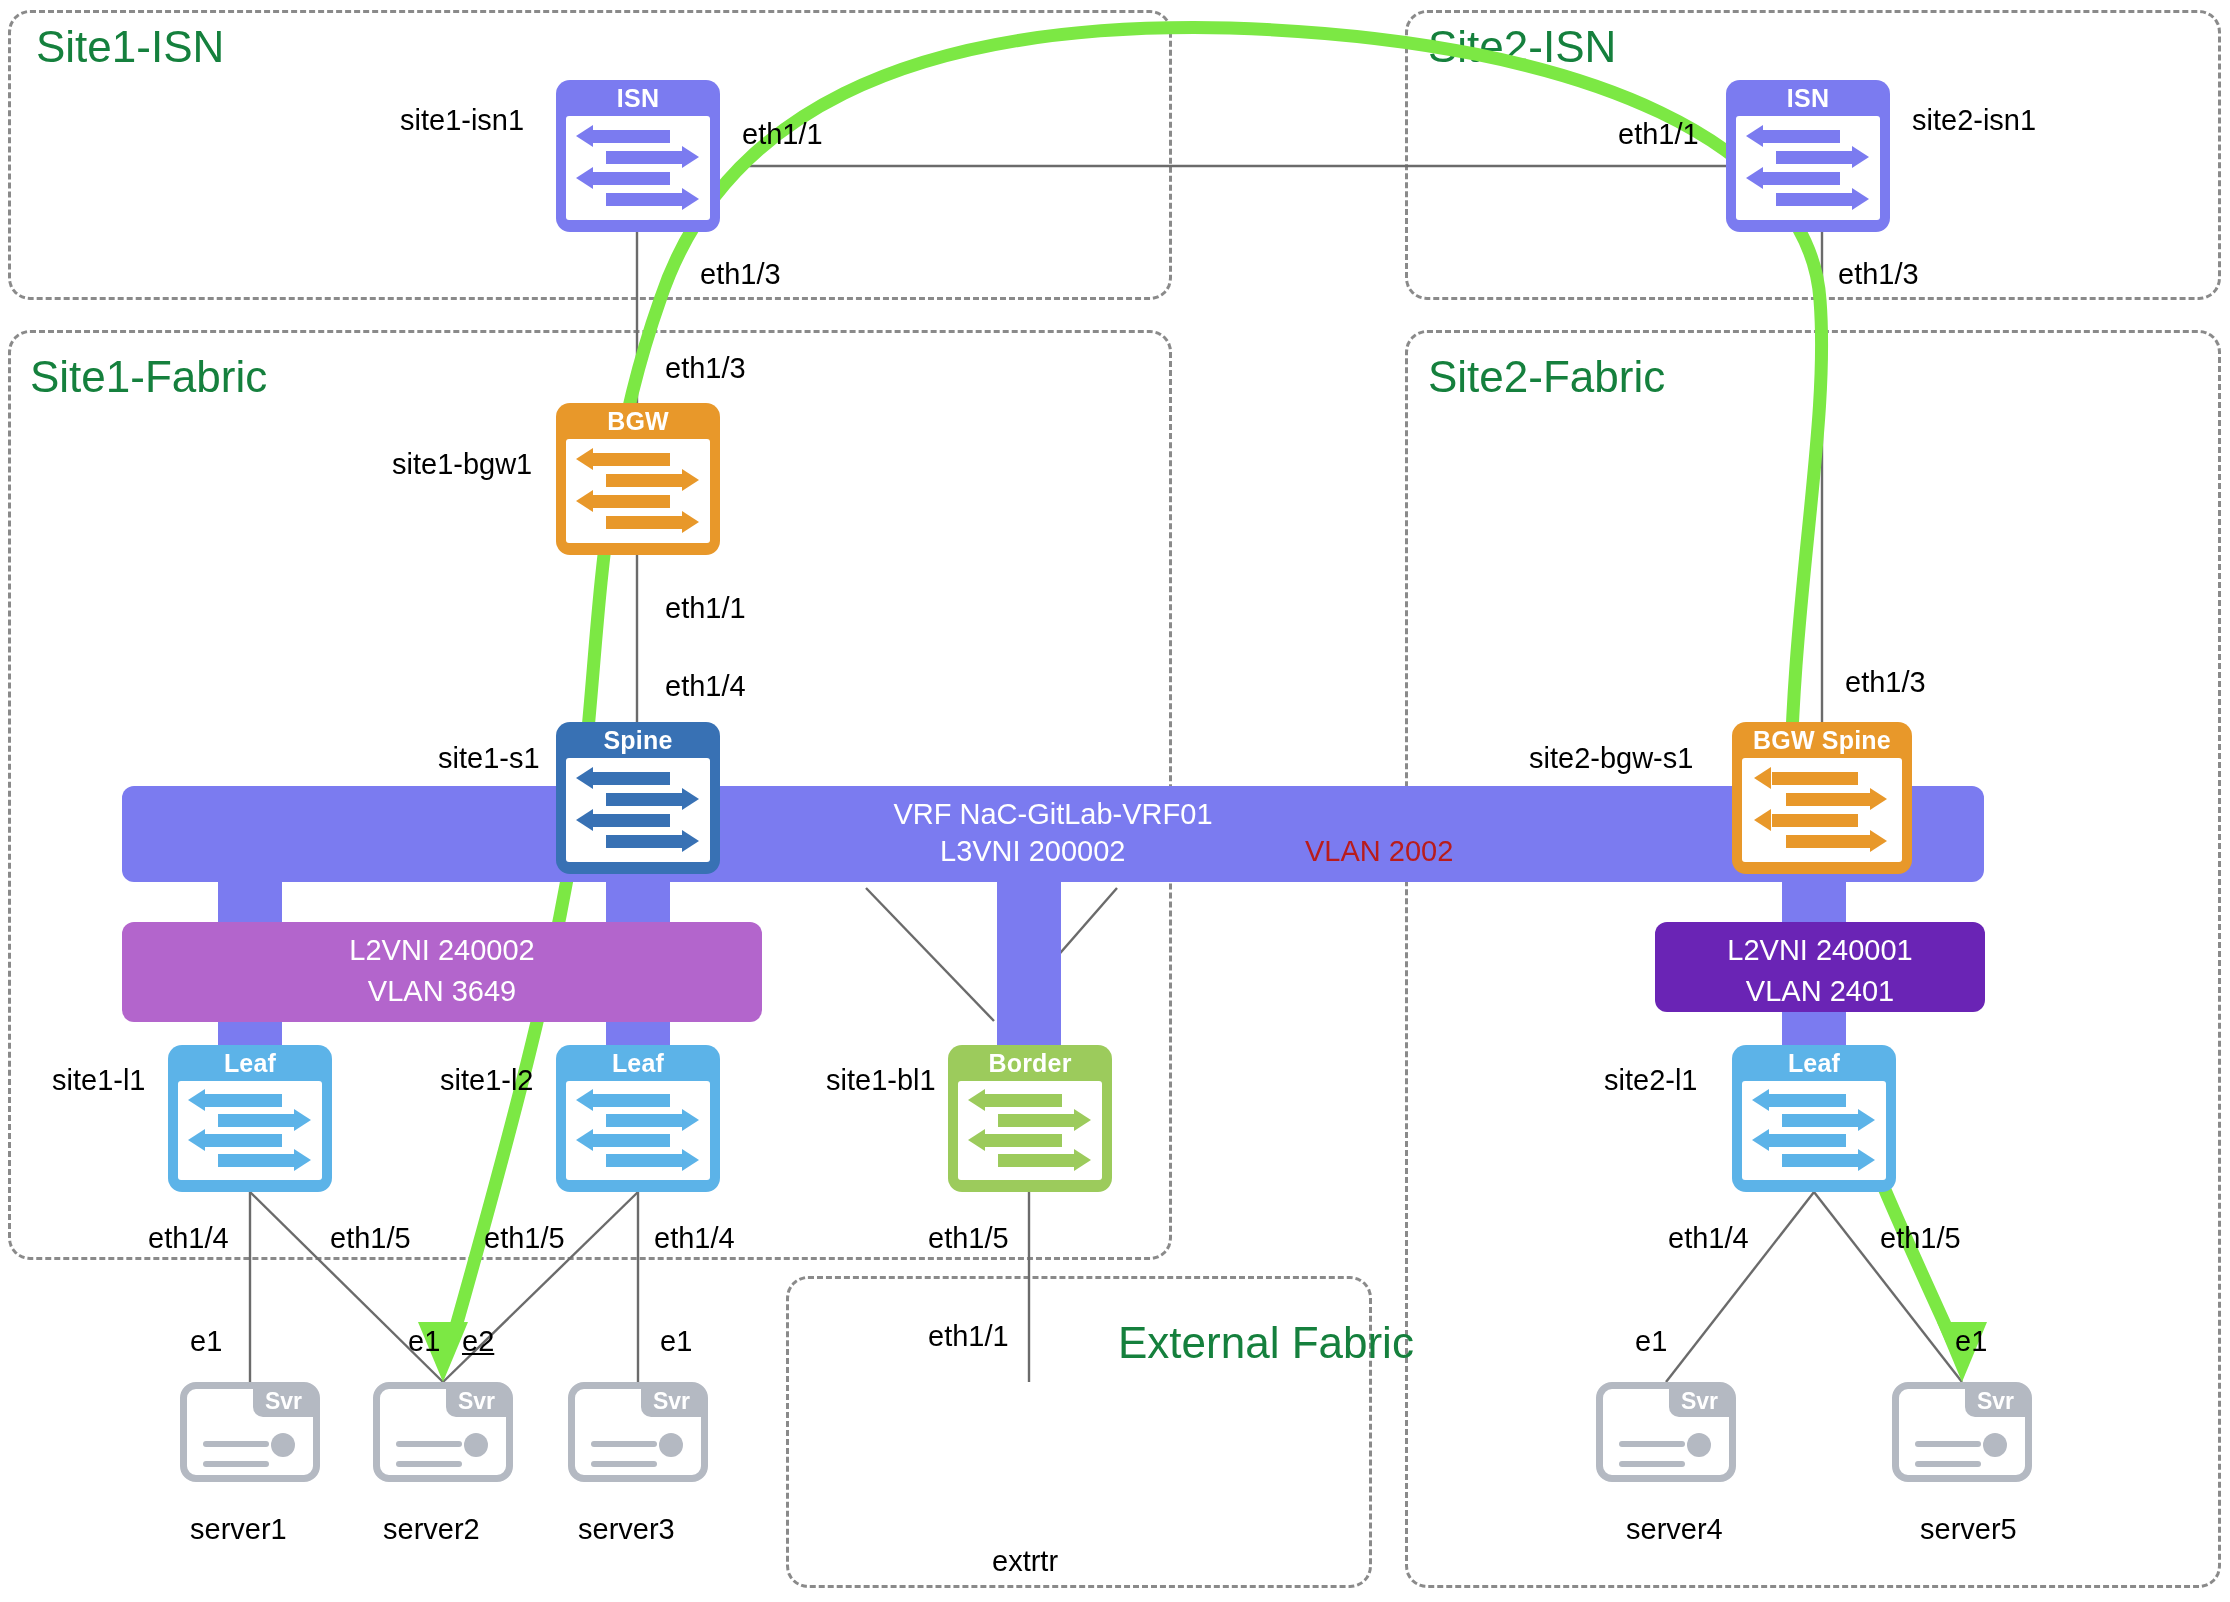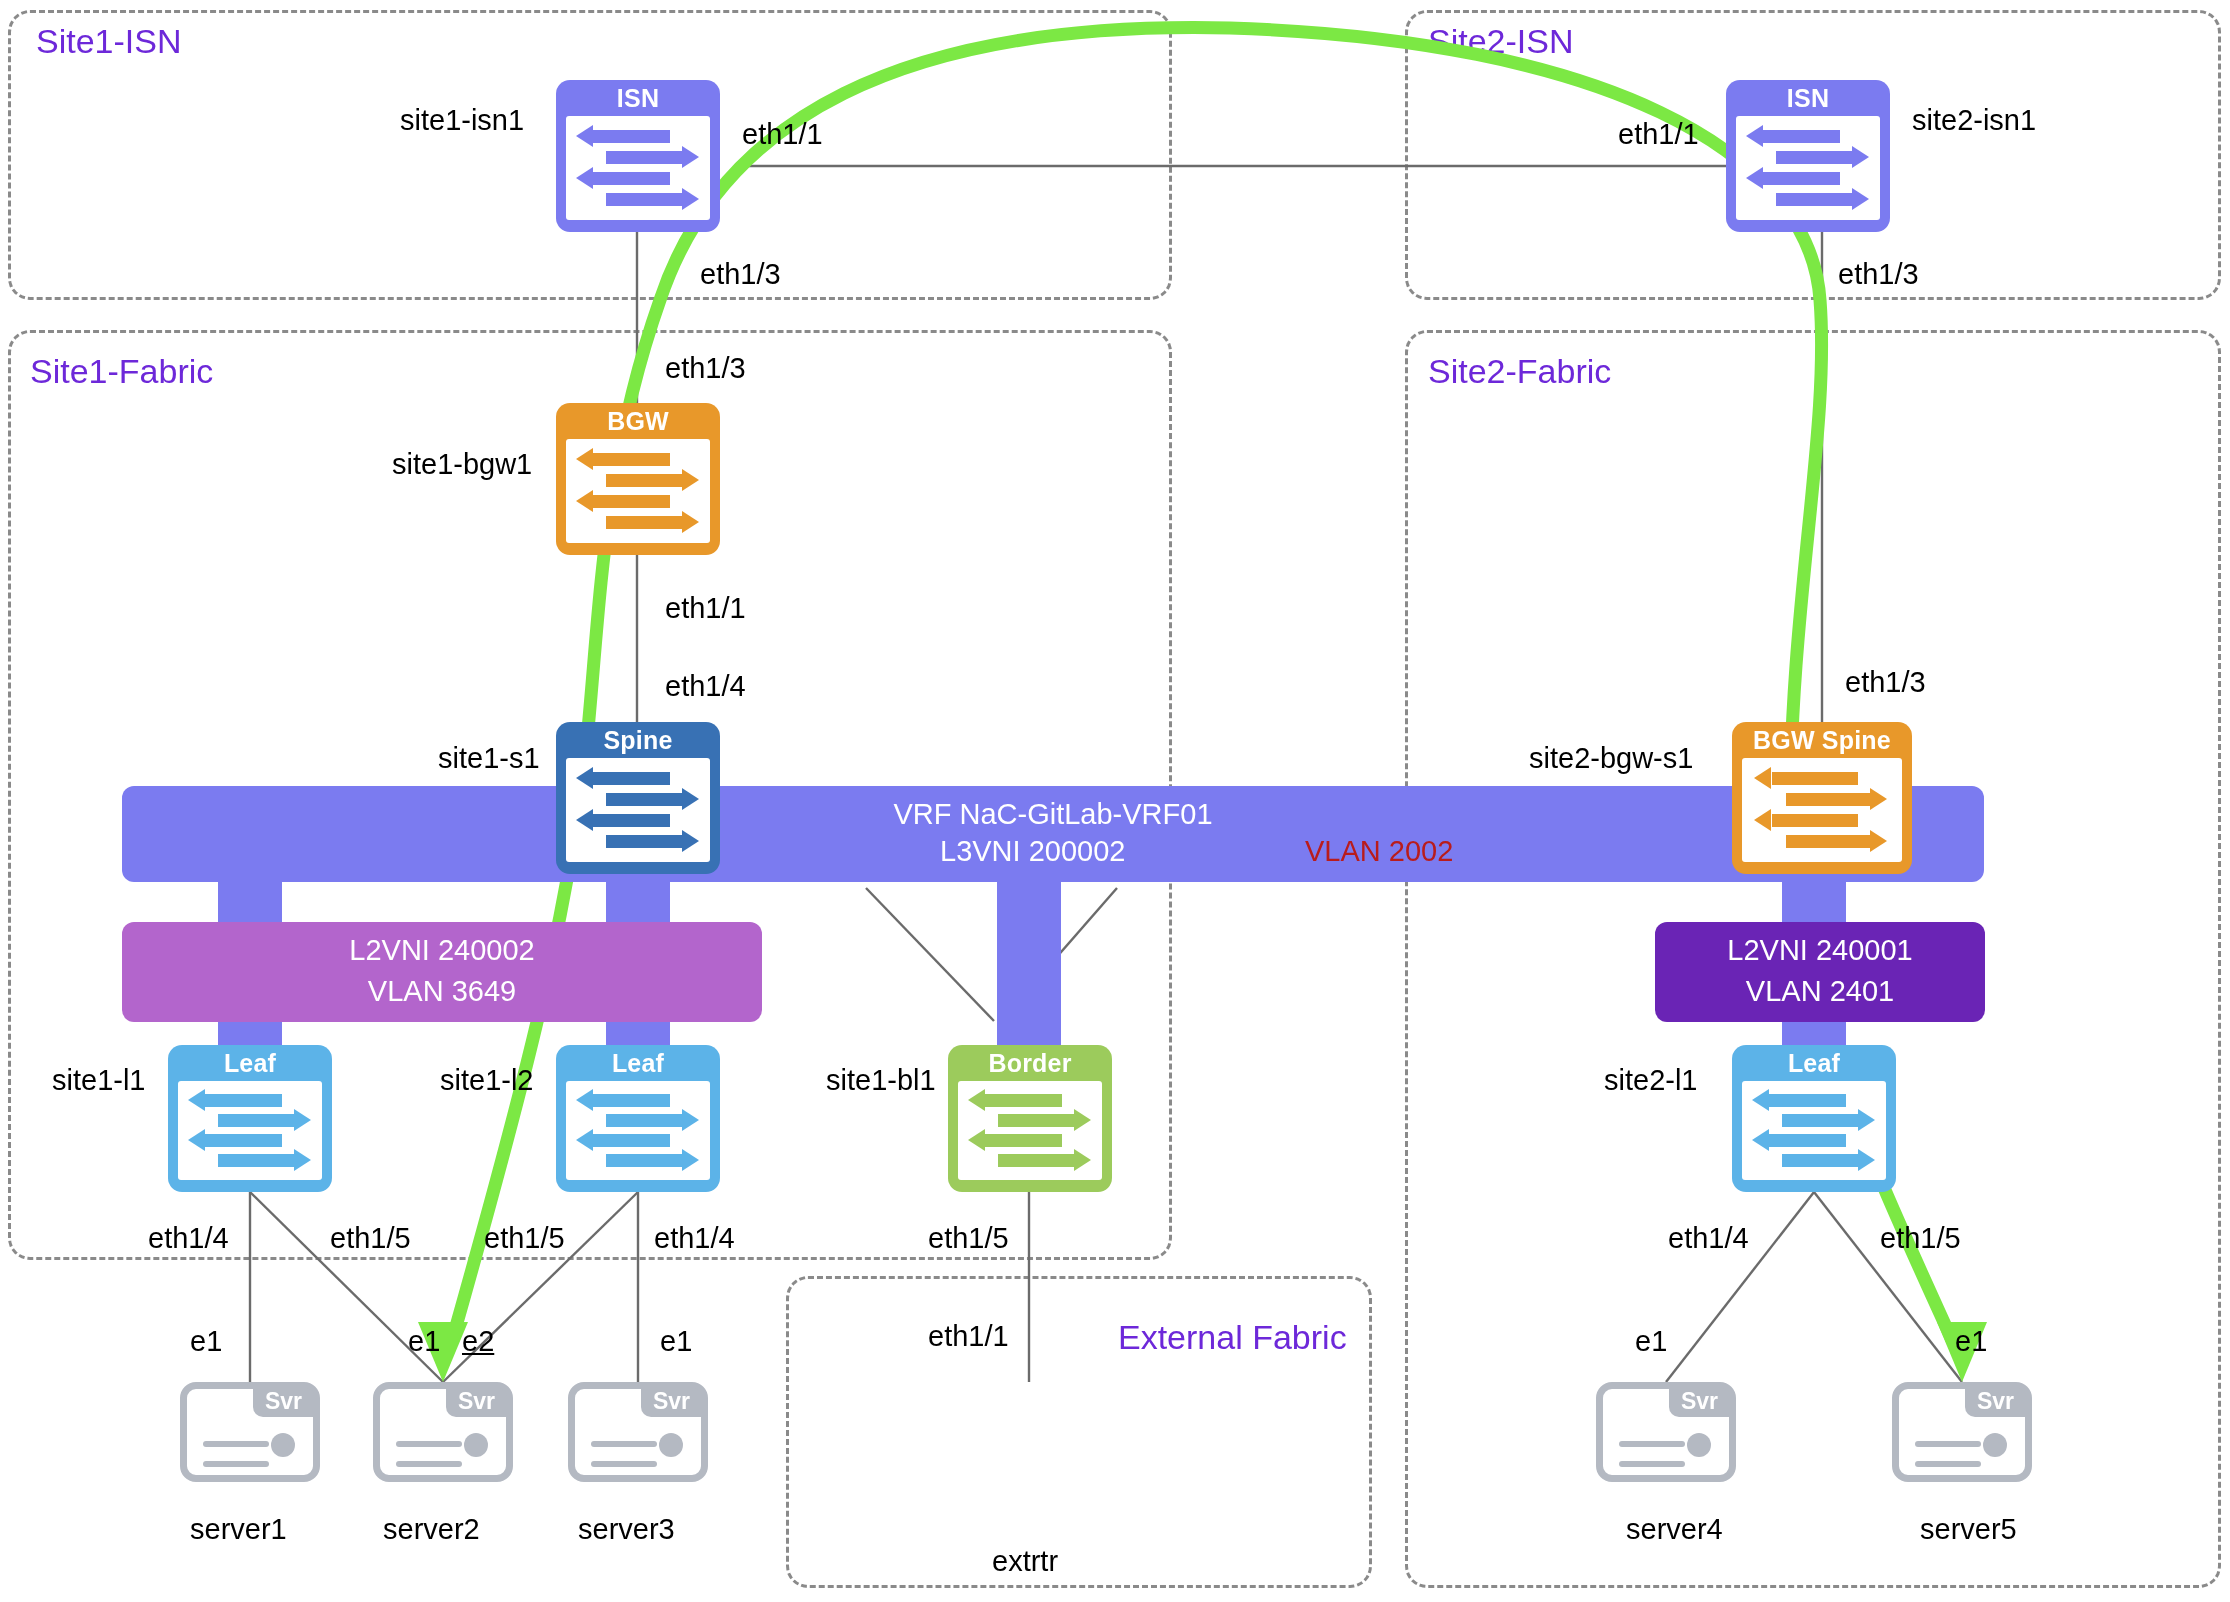--- a/index.html
+++ b/index.html
@@ -1,21 +1,21 @@
 <!DOCTYPE html>
 <html><head>
 <meta charset="utf-8">
 <style>
   html,body{margin:0;padding:0;background:#ffffff;}
   body{font-family:"Liberation Sans", sans-serif;}
   #canvas{position:relative;width:2230px;height:1602px;background:#fff;overflow:hidden;}
 
   
   .group{position:absolute;border:3px dashed #8a8a8a;border-radius:22px;box-sizing:border-box;}
-  .group-title{position:absolute;font-size:34px;color:#6d28d9;white-space:nowrap;}
+  .group-title{position:absolute;font-size:44px;color:#15803d;white-space:nowrap;}
 
   
   .node{position:absolute;border-radius:14px;box-sizing:border-box;display:flex;flex-direction:column;align-items:center;}
   .node .cap{width:100%;height:36px;display:flex;align-items:center;justify-content:center;
              font-size:25px;font-weight:bold;color:#fff;letter-spacing:.2px;}
   .node .body{background:#fff;width:calc(100% - 20px);height:calc(100% - 48px);margin-bottom:10px;
               border-radius:3px;display:flex;flex-direction:column;justify-content:space-evenly;padding:6px 8px;box-sizing:border-box;}
   .arrow{height:13px;position:relative;}
   .arrow i{position:absolute;top:0;height:13px;display:block;}
   .arrow .shaft{height:13px;}
@@ -118,21 +118,21 @@
     <div class="bartxt" style="top:8px;">VRF NaC-GitLab-VRF01</div>
   </div>
   <div class="lbl" style="left:940px;top:835px;color:#fff;">L3VNI 200002</div>
   <div class="lbl" style="left:1305px;top:835px;color:#b91c1c;">VLAN 2002</div>
 
   <div class="bar" style="left:122px;top:922px;width:640px;height:100px;background:#B365CC;">
     <div class="bartxt" style="top:8px;">L2VNI 240002</div>
     <div class="bartxt" style="top:49px;">VLAN 3649</div>
   </div>
 
-  <div class="bar" style="left:1655px;top:922px;width:330px;height:100px;background:#6A24B5;">
+  <div class="bar" style="left:1655px;top:922px;width:330px;height:90px;background:#6A24B5;">
     <div class="bartxt" style="top:8px;">L2VNI 240001</div>
     <div class="bartxt" style="top:49px;">VLAN 2401</div>
   </div>
 
   <div class="node" style="left:556px;top:80px;width:164px;height:152px;background:#7B7BF0;">
     <div class="cap">ISN</div>
     <div class="body">
       <div class="arrow">
           <i class="shaft" style="left:18px;width:78px;background:#7B7BF0;"></i>
           <i class="head" style="left:2px;border-right:17px solid #7B7BF0;"></i>

